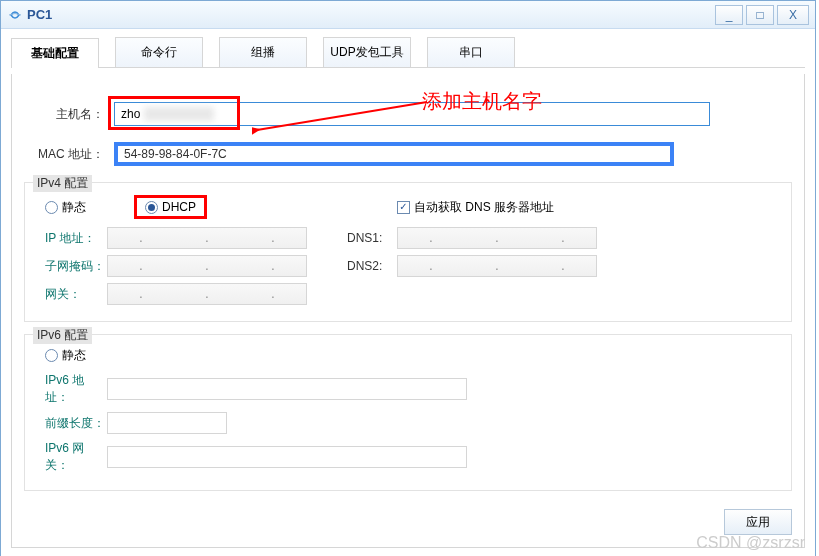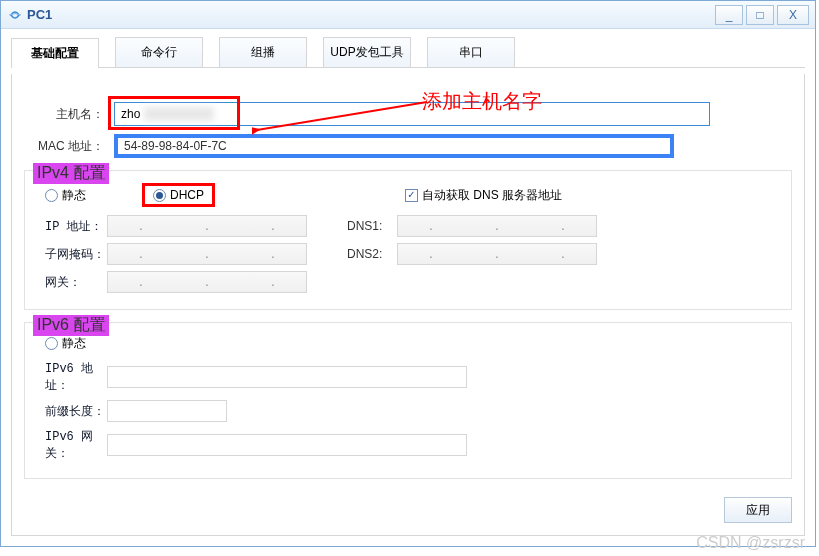--- a/index.html
+++ b/index.html
@@ -10,36 +10,36 @@
 .app-icon svg { width: 16px; height: 16px; }
 .title-text { color: #2b5797; font-weight: bold; font-size: 13px; flex: 1; }
 .win-controls { display: flex; gap: 0; }
 .win-btn { width: 28px; height: 20px; border: 1px solid #a9c3de; background: linear-gradient(#fefefe,#e6eff8); margin-left: 3px; display: flex; align-items: center; justify-content: center; font-size: 12px; color: #3a6ea5; cursor: pointer; }
 .win-btn:last-child { width: 32px; }
 .content { padding: 8px 10px 10px 10px; }
 .tabbar { display: flex; border-bottom: 1px solid #d6d6d6; margin-bottom: 6px; }
 .tab { padding: 6px 0; width: 88px; text-align: center; border: 1px solid #d6d6d6; border-bottom: none; background: linear-gradient(#fbfdff,#eef4fb); margin-right: 16px; font-size: 12px; cursor: pointer; }
 .tab.active { background: #fff; font-weight: bold; position: relative; top: 1px; }
 .panel { border: 1px solid #d6d6d6; border-top: none; padding: 8px 12px 12px 12px; }
-.row { display: flex; align-items: center; margin: 8px 0; justify-content: space-between; }
+.row { display: flex; align-items: center; margin: 16px 0; justify-content: space-between; }
 .label-col { width: 90px; text-align: right; padding-right: 10px; color: #333; }
 .field-col { flex: 1; }
 .text-input { width: 560px; height: 24px; border: 1px solid #bcd1e6; padding: 2px 6px; font-size: 12px; background: #fff; }
 .text-input.name { width: 596px; }
 .static-input { width: 560px; height: 24px; border: 4px solid #3b82f6; background: #fff; padding: 2px 6px; display: flex; align-items: center; color: #333; }
 .section { border: 1px solid #e2e2e2; padding: 8px 10px 10px 10px; margin: 12px 0; position: relative; }
-.section-title { position: absolute; top: -8px; left: 8px; background: #d946ef; padding: 0 4px; font-size: 16px; color: #333; }
+.section-title { position: absolute; top: -8px; left: 8px; background: #e5e5e5; padding: 0 4px; font-size: 12px; color: #333; }
 .radio-row { display: flex; align-items: center; gap: 20px; margin: 4px 0 8px 10px; }
 .radio-item { display: flex; align-items: center; gap: 4px; cursor: pointer; }
 .radio-circle { width: 13px; height: 13px; border: 1px solid #6b8ab0; border-radius: 50%; display: flex; align-items: center; justify-content: center; background: #fff; }
 .radio-circle.selected::after { content: ''; width: 7px; height: 7px; background: #2b5797; border-radius: 50%; }
 .checkbox-item { display: flex; align-items: center; gap: 4px; cursor: pointer; }
 .checkbox-box { width: 13px; height: 13px; border: 1px solid #6b8ab0; display: flex; align-items: center; justify-content: center; background: #fff; font-size: 10px; color: #2b5797; line-height: 1; }
 .grid-row { display: flex; align-items: center; margin: 6px 0; }
-.grid-label { width: 72px; padding-left: 10px; color: #0f172a; font-family: Liberation Mono, monospace; }
+.grid-label { width: 72px; padding-left: 10px; color: #0f766e; }
 .ip-field { width: 200px; height: 22px; border: 1px solid #d6d6d6; background: linear-gradient(#f8f8f8,#f0f0f0); display: flex; align-items: center; justify-content: space-around; color: #aaa; margin-right: 40px; }
 .ip-field .dot { color: #888; }
 .dns-label { width: 50px; color: #333; }
 .ip-field.right { margin-right: 0; }
 .long-field { width: 360px; height: 22px; border: 1px solid #d6d6d6; background: #fff; margin-left: 0; }
 .short-field { width: 120px; height: 22px; border: 1px solid #d6d6d6; background: #fff; }
 .apply-row { display: flex; justify-content: flex-end; padding-top: 6px; }
 .apply-btn { width: 68px; height: 26px; border: 1px solid #b6c8da; background: linear-gradient(#fefefe,#e6eff8); cursor: pointer; font-size: 12px; }
 .highlight-red { border: 3px solid #f00 !important; }
 .highlight-box { position: absolute; border: 3px solid #f00; pointer-events: none; }
@@ -104,21 +104,21 @@
         </div>
       </div>
 
       <div class="section">
         <div class="section-title">IPv4 配置</div>
         <div class="radio-row">
           <div class="radio-item">
             <span class="radio-circle"></span>
             <span>静态</span>
           </div>
-          <div class="radio-item radio-hl highlight-red" style="margin-left:36px;">
+          <div class="radio-item radio-hl highlight-red" style="margin-left:28px;">
             <span class="radio-circle selected"></span>
             <span>DHCP</span>
           </div>
           <div class="checkbox-item" style="margin-left:170px;">
             <span class="checkbox-box">✓</span>
             <span>自动获取 DNS 服务器地址</span>
           </div>
         </div>
 
         <div class="grid-row">

